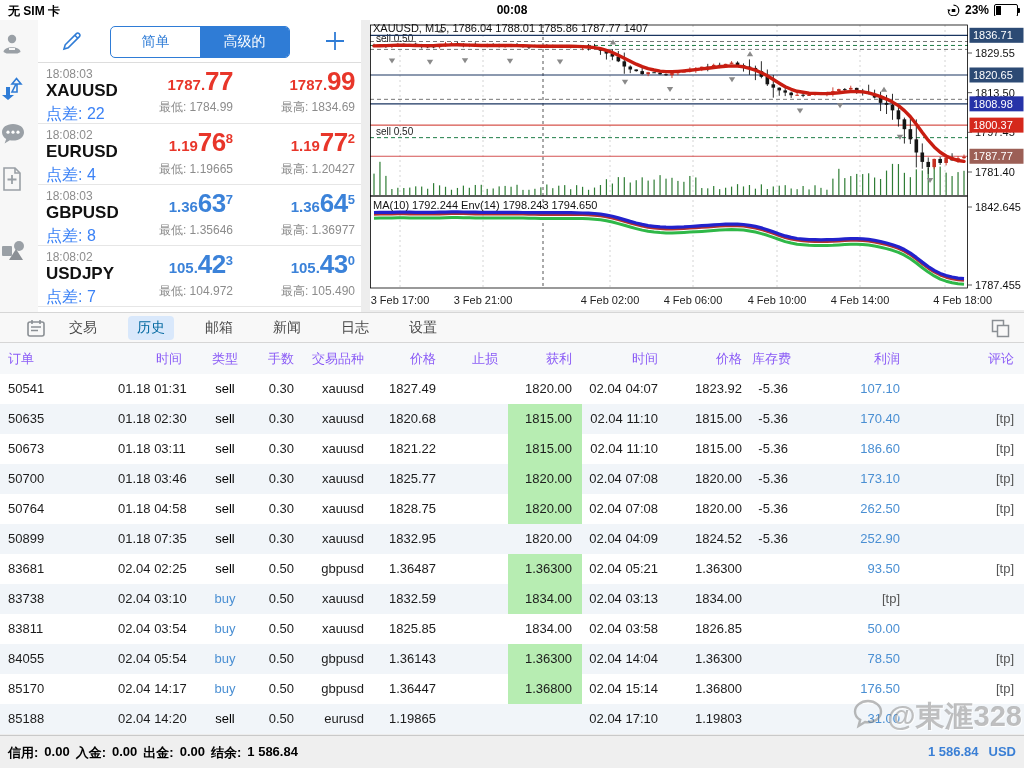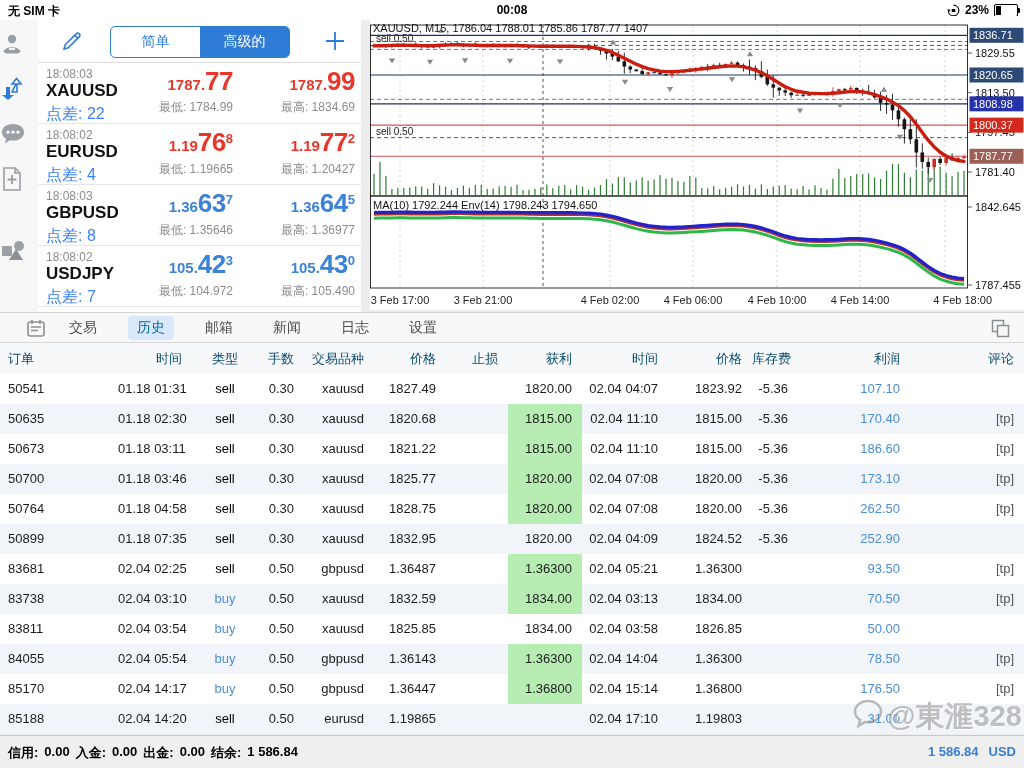--- a/index.html
+++ b/index.html
@@ -46,21 +46,21 @@
           border-top:1px solid #d6d6d6;border-bottom:1px solid #d6d6d6;box-sizing:border-box;}
   .tab-icon{position:absolute;left:26px;top:5px;}
   .tabs{position:absolute;left:60px;top:0;height:29px;display:flex;align-items:center;gap:22px;}
   .tab{font-size:14px;color:#4a4a4a;padding:3px 9px;border-radius:4px;}
   .tab.active{color:#0369a1;background:#d9e8fb;}
   .layout-icon{position:absolute;right:14px;top:6px;}
   
   .table{position:absolute;left:0;top:343px;width:1024px;background:#fff;}
   .thead,.tr{display:grid;grid-template-columns:118px 74px 66px 46px 70px 72px 62px 74px 86px 84px 46px 112px 1fr;
              height:30px;line-height:30px;font-size:13px;}
-  .thead{background:#f6f8fa;color:#0c4a6e;height:31px;line-height:31px;}
+  .thead{background:#f6f8fa;color:#8b5cf6;height:31px;line-height:31px;}
   .tr{color:#1c1c1c;}
   .tr.alt{background:#f1f5f9;}
   .cell{overflow:hidden;white-space:nowrap;}
   .c-l{padding-left:8px;text-align:left;}
   .c-r{padding-right:10px;text-align:right;}
   .c-c{text-align:center;}
   .t-sell{color:#000000;}
   .t-buy{color:#4a8fd3;}
   .t-profit{color:#4a8fd3;}
   .t-comment{color:#555;}
@@ -756,21 +756,20 @@
         <div class="cell c-r">02.04 03:10</div>
         <div class="cell c-c t-buy">buy</div>
         <div class="cell c-r">0.50</div>
         <div class="cell c-r">xauusd</div>
         <div class="cell c-r">1832.59</div>
         <div class="cell c-r"></div>
         <div class="cell c-r tpgreen">1834.00</div>
         <div class="cell c-r">02.04 03:13</div>
         <div class="cell c-r">1834.00</div>
         <div class="cell c-r"></div>
-        <div class="cell c-r t-profit">70.50</div>
         <div class="cell c-r t-comment">[tp]</div>
       </div>
       <div class="tr">
         <div class="cell c-l">83811</div>
         <div class="cell c-r">02.04 03:54</div>
         <div class="cell c-c t-buy">buy</div>
         <div class="cell c-r">0.50</div>
         <div class="cell c-r">xauusd</div>
         <div class="cell c-r">1825.85</div>
         <div class="cell c-r"></div>

